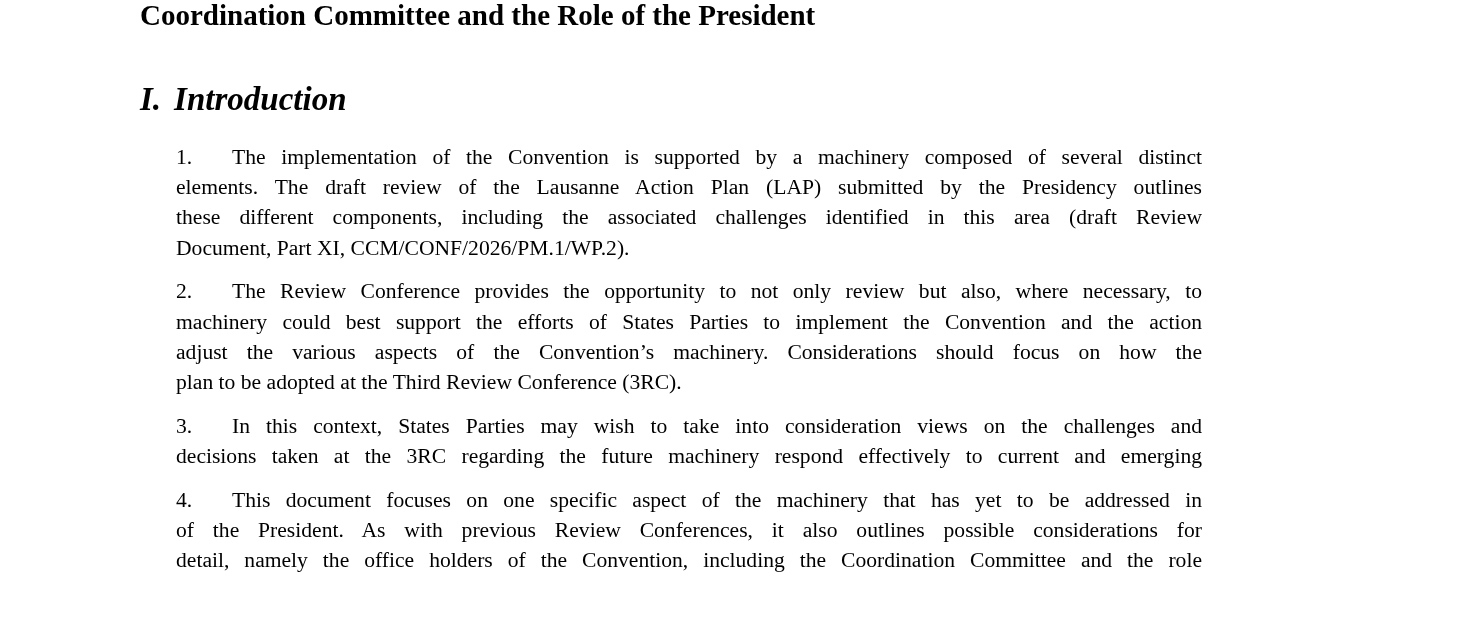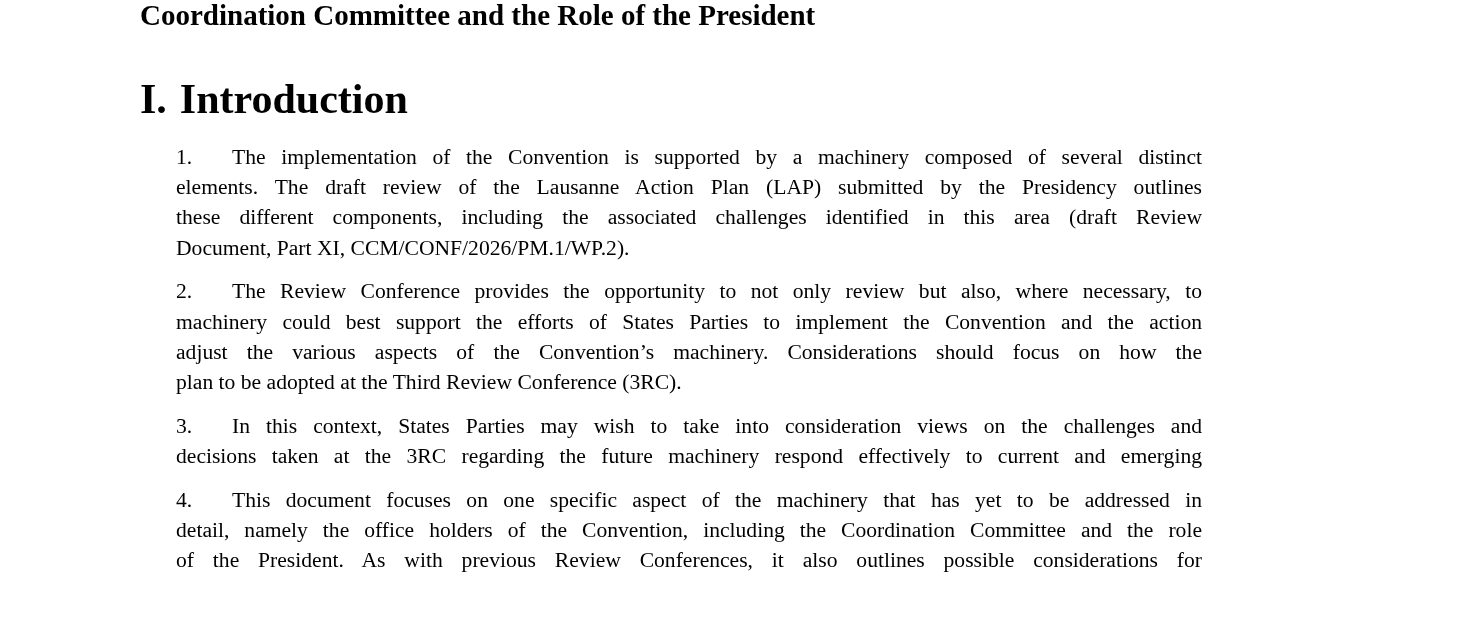--- a/index.html
+++ b/index.html
@@ -29,24 +29,25 @@
     font-size: 29px;
     font-weight: bold;
     line-height: 30px;
     white-space: nowrap;
   }
   .section-heading {
     position: absolute;
     left: 140px;
     top: 79px;
     margin: 0;
-    font-size: 42px;
+    font-size: 33px;
     font-weight: bold;
     line-height: 40px;
     white-space: nowrap;
+    font-style: italic;
   }
   .section-num {
     display: inline-block;
     margin-right: 13px;
   }
   .body-block {
     position: absolute;
     left: 176px;
     top: 142px;
     width: 1026px;
@@ -94,18 +95,18 @@
       <div class="line last">plan to be adopted at the Third Review Conference (3RC).</div>
     </div>
 
     <div class="para">
       <div class="line"><span class="pnum">3.</span><span>In this context, States Parties may wish to take into consideration views on the challenges and</span></div>
       <div class="line">decisions taken at the 3RC regarding the future machinery respond effectively to current and emerging</div>
     </div>
 
     <div class="para">
       <div class="line"><span class="pnum">4.</span><span>This document focuses on one specific aspect of the machinery that has yet to be addressed in</span></div>
+      <div class="line">of the President. As with previous Review Conferences, it also outlines possible considerations for</div>
       <div class="line">detail, namely the office holders of the Convention, including the Coordination Committee and the role</div>
-      <div class="line">of the President. As with previous Review Conferences, it also outlines possible considerations for</div>
     </div>
 
   </div>
 </div>
 
 </body></html>

